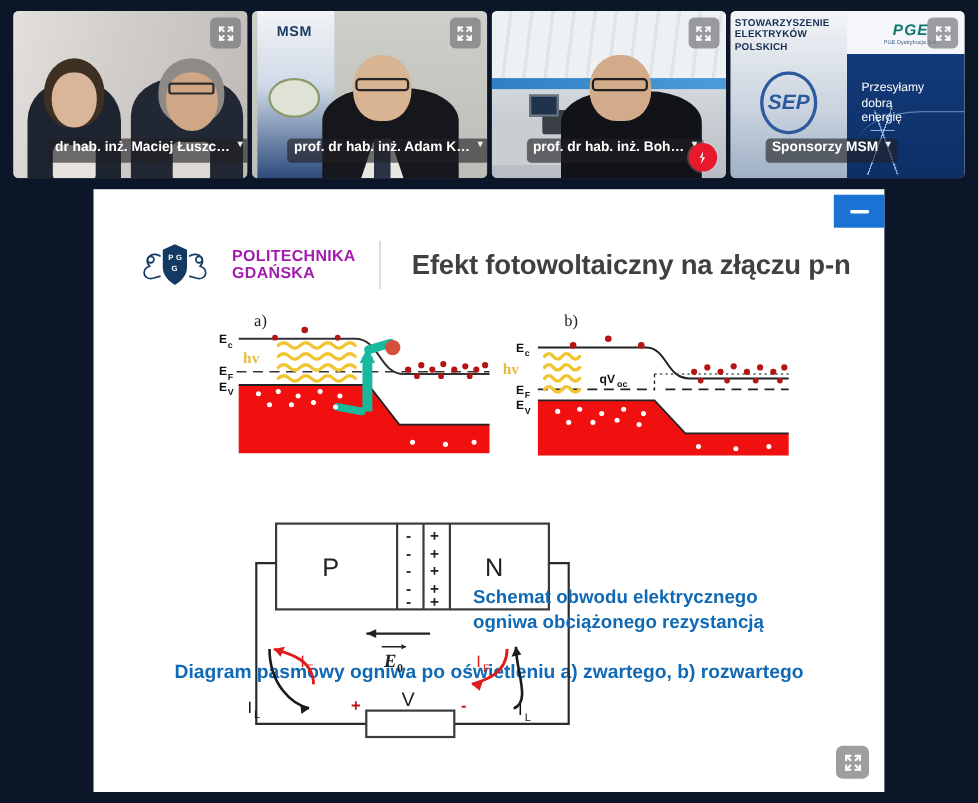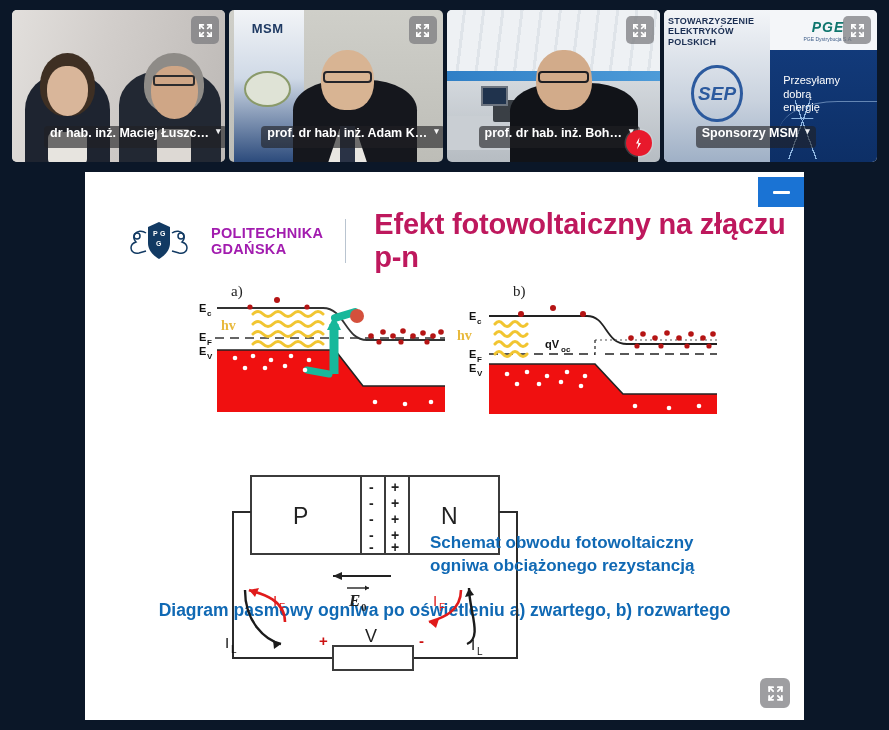--- a/index.html
+++ b/index.html
@@ -152,21 +152,21 @@
   }
   .minimize-btn .bar { width: 17px; height: 3px; background:#fff; border-radius:1px; }
 
   .slide-header { position:absolute; left:0; top:34px; width:100%; height:70px;
       display:flex; align-items:center; }
   .logo-wrap { display:flex; align-items:center; gap:10px; margin-left:32px; }
   .crest { width:84px; height:44px; flex:none; }
   .logo-text { color:#a21caf; font-weight:bold; font-size:14.5px; line-height:1.12;
       letter-spacing:.3px; }
   .logo-divider { width:1px; height:44px; background:#b9c4d0; margin-left:22px; }
-  .slide-title { color:#be185d; font-weight:bold; font-size:29px; margin-left:28px;
+  .slide-title { color:#404040; font-weight:bold; font-size:25px; margin-left:28px;
       letter-spacing:-.2px; }
 
   .band-figs { position:absolute; left:0; top:106px; width:100%; height:140px; }
   .band-fig { position:absolute; top:0; height:140px; }
   .band-fig.a { left:110px; width:260px; }
   .band-fig.b { left:370px; width:275px; }
 
   .caption {
     position:absolute; left:0; top:428px; width:100%;
     text-align:center; color:#1069b4; font-weight:bold; font-size:17.5px;
@@ -518,21 +518,21 @@
       <path d="M246 118 l-4 9 l9 -2 Z" fill="#1b1b1b"></path>
       <g font-family="Liberation Sans, sans-serif" fill="#111">
         <text x="2" y="178" font-size="15">I</text>
           <text x="8" y="183" font-size="10">L</text>
         <text x="248" y="180" font-size="15">I</text>
           <text x="254" y="185" font-size="10">L</text>
       </g>
     </svg>
 
     <div class="side-text">
-      <div>Schemat obwodu fotowoltaiczny</div>
+      <div>Schemat obwodu elektrycznego</div>
       <div>ogniwa obciążonego rezystancją</div>
     </div>
 
 
     <div class="stage-expand">
       <svg viewBox="0 0 24 24" fill="none" stroke="#fff" stroke-width="2.4" stroke-linecap="round">
         <path d="M9 4H4v5M15 4h5v5M9 20H4v-5M15 20h5v-5"></path>
         <path d="M4 4l5 5M20 4l-5 5M4 20l5-5M20 20l-5-5"></path>
       </svg>
     </div>

